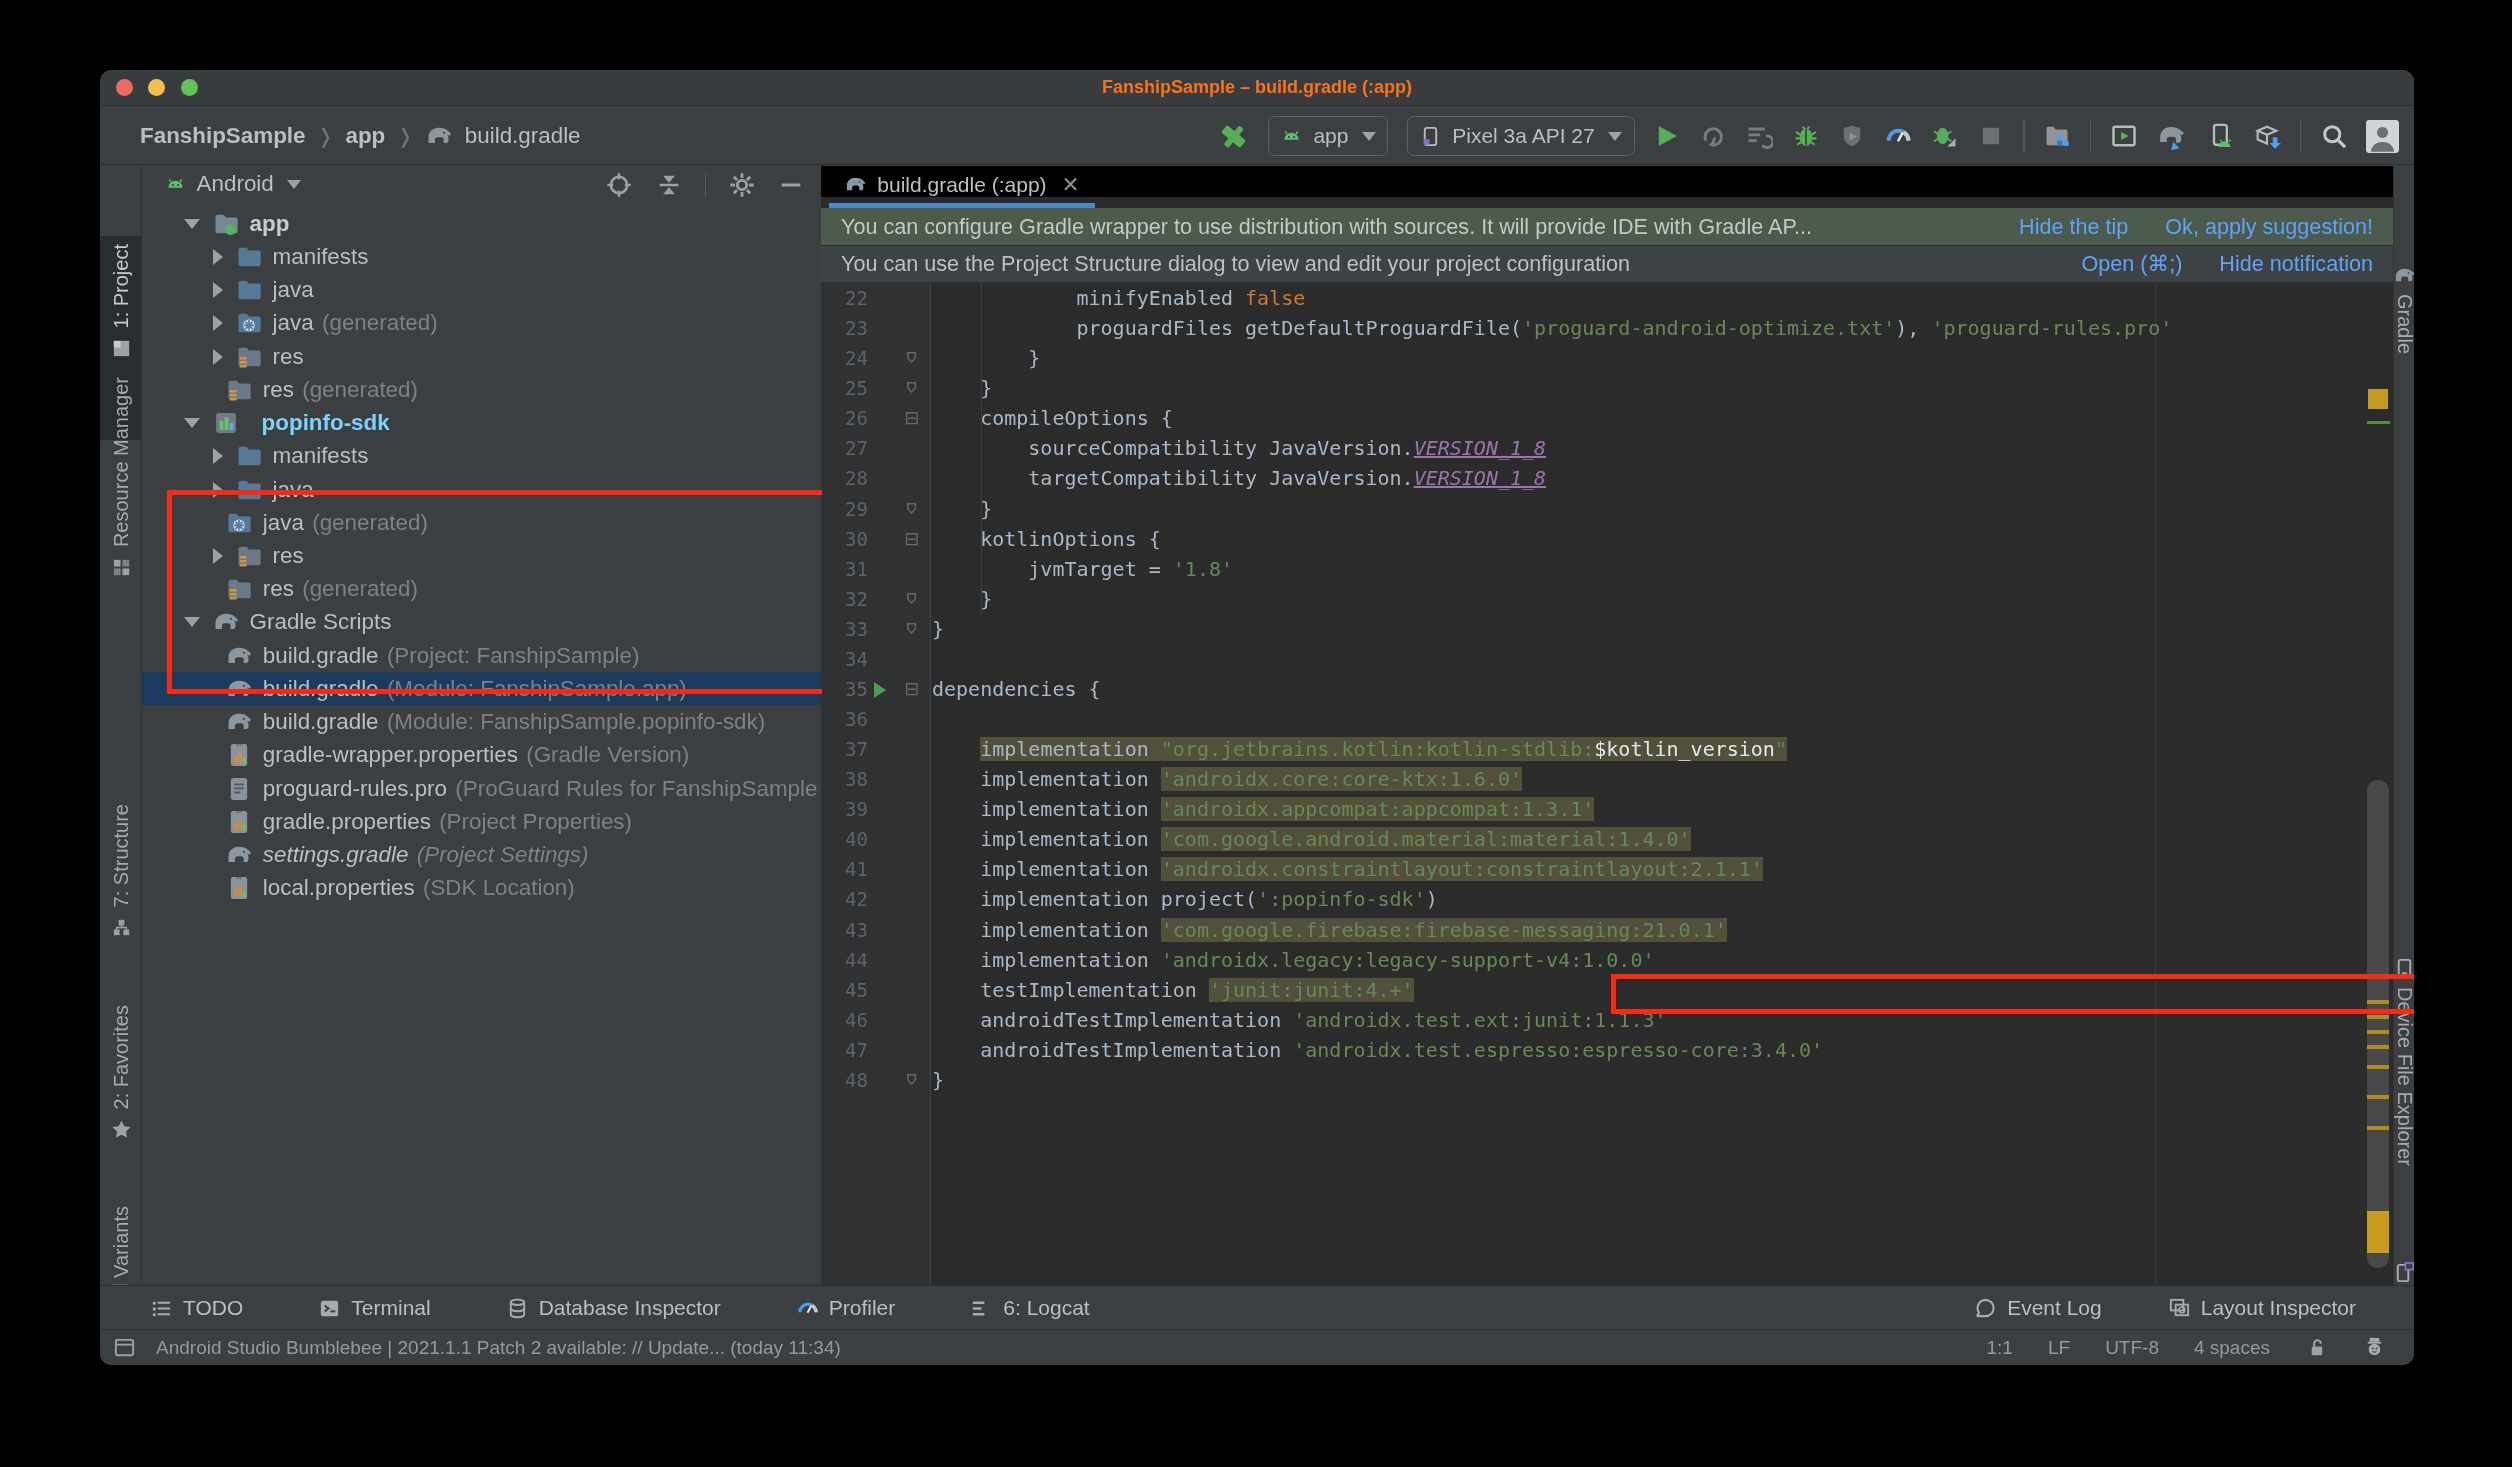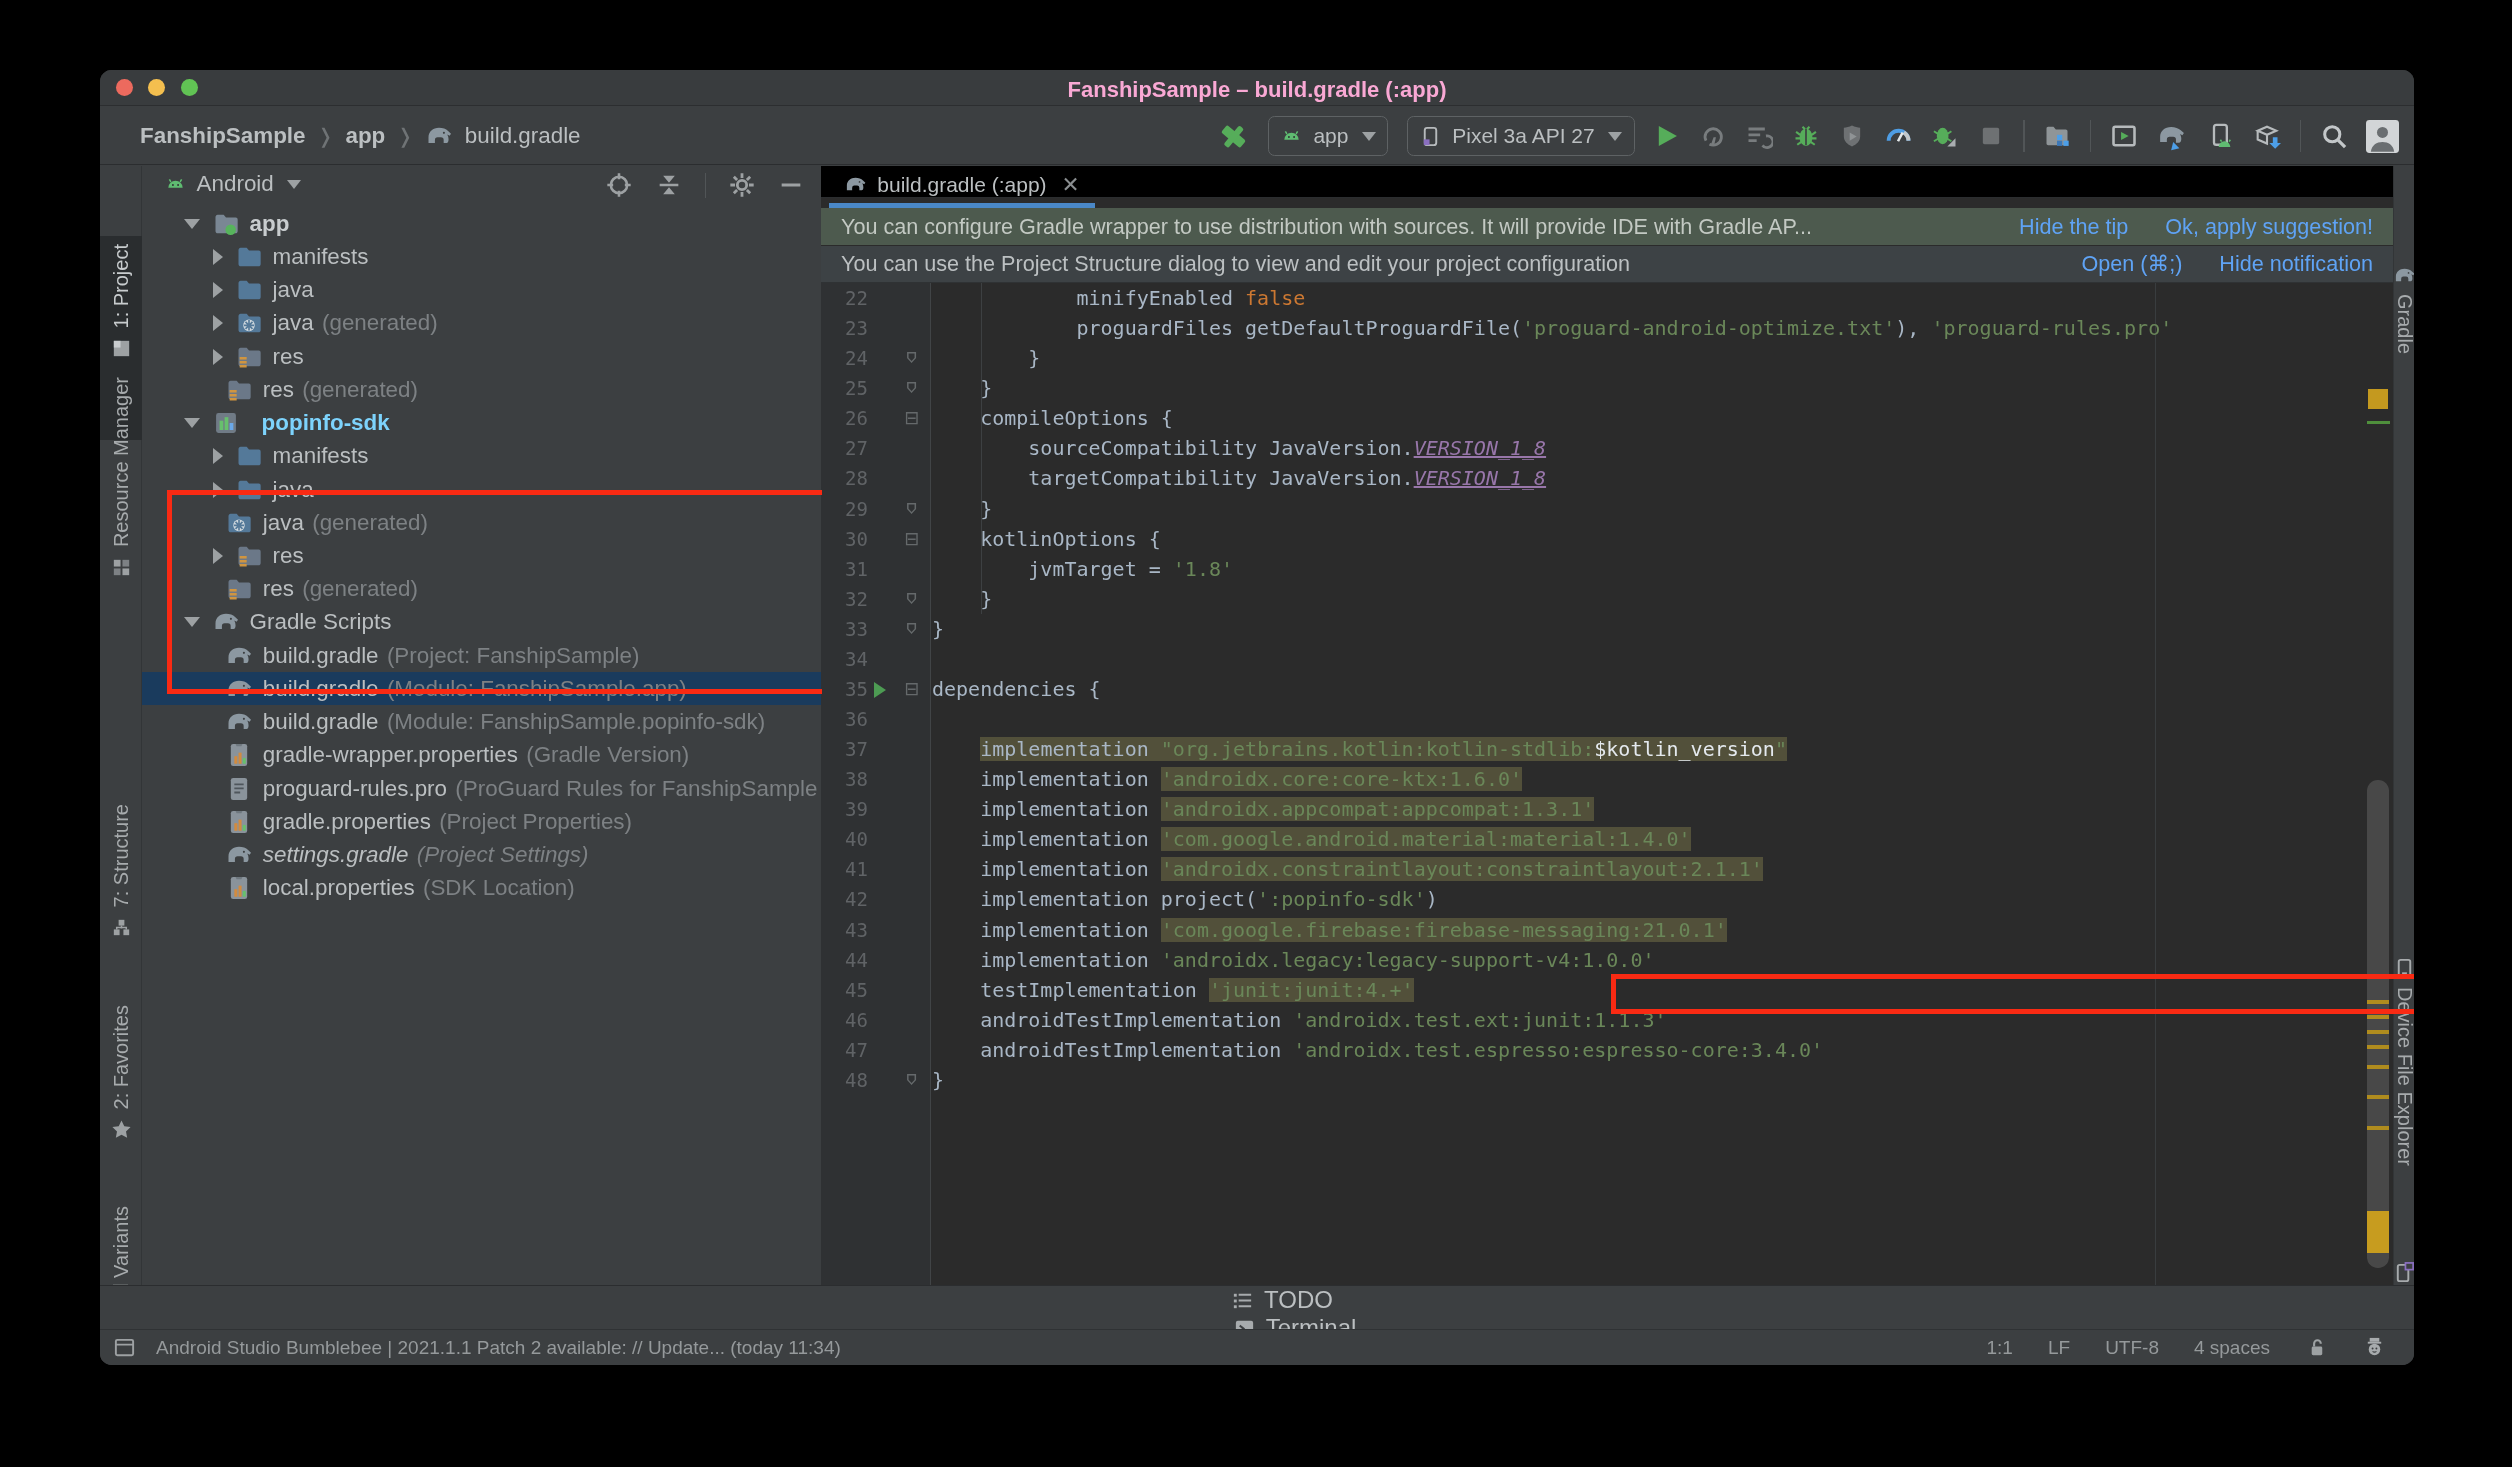--- a/index.html
+++ b/index.html
@@ -7,21 +7,21 @@
               font-family:"Liberation Sans", sans-serif; }
   #win { position:absolute; left:100px; top:70px; width:2314px; height:1295px;
          background:#3c3f41; border-radius:11.6px; overflow:hidden;
          box-shadow:0 25px 66px rgba(0,0,0,.7); }
 
   
   #titlebar { position:absolute; left:0; top:0; width:100%; height:36px;
               background:#393c3e; border-bottom:1.7px solid #2c2e30; }
   .tl { position:absolute; top:9.1px; width:17.4px; height:17.4px; border-radius:50%; }
   #title { position:absolute; width:100%; text-align:center; top:6.6px;
-           font-size:22px; font-weight:bold; color:#f9a8d4; }
+           font-size:18px; font-weight:bold; color:#f97316; }
 
   
   #toolbar { position:absolute; left:0; top:37px; width:100%; height:58px;
              background:#3c3f41; border-bottom:1.7px solid #2b2d2f; }
   #crumbs { position:absolute; left:40px; top:15px; display:flex; align-items:center;
             gap:11.6px; font-size:22.4px; color:#bbbfc1; }
   .crumb-sep { color:#6f7375; font-size:20px; }
   .bold { font-weight:bold; }
   #run-controls { position:absolute; right:15px; top:6.6px; display:flex;
                   align-items:center; gap:18.3px; height:45px; }
@@ -114,21 +114,21 @@
            background:rgba(255,255,255,.14); border-radius:10.8px; }
   .tick { position:absolute; right:4.2px; width:21.6px; height:4.2px; background:#b08c1e; }
   .tick.tall { height:42px; background:#c79c1f; }
 
   
   .redbox { position:absolute; border:5.8px solid #f92a13; background:transparent; z-index:50; }
 
   
   #bottombar { position:absolute; left:0; top:1215px; width:100%; height:45px;
                background:#3c3f41; border-top:1.7px solid #2b2d2f; display:flex;
-               align-items:center; font-size:24px; color:#bbbfc1;flex-direction:column; }
+               align-items:center; font-size:21px; color:#bbbfc1; }
   .bitem { display:flex; align-items:center; gap:10px; margin-left:75px; }
   .bitem:first-child { margin-left:50px; }
   #bottom-right { margin-left:auto; display:flex; gap:66px; margin-right:58px; }
   .bitem-r { display:flex; align-items:center; gap:10px; }
   #statusbar { position:absolute; left:0; top:1259px; width:100%; height:36px;
                background:#3c3f41; border-top:1.7px solid #2f3234; display:flex;
                align-items:center; font-size:19px; color:#95999b; }
   #status-msg { margin-left:56px; }
   #status-right { margin-left:auto; display:flex; gap:35px; align-items:center;
                   margin-right:28px; }

